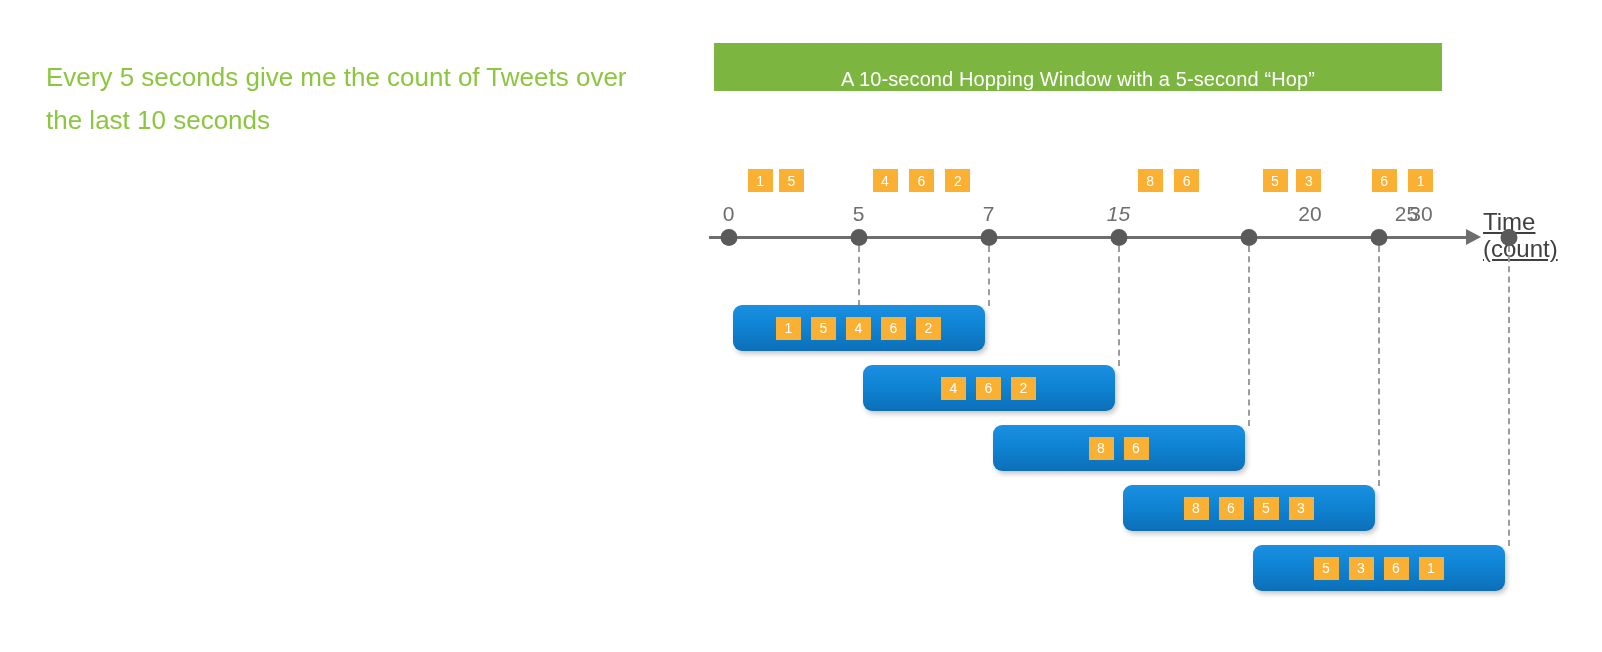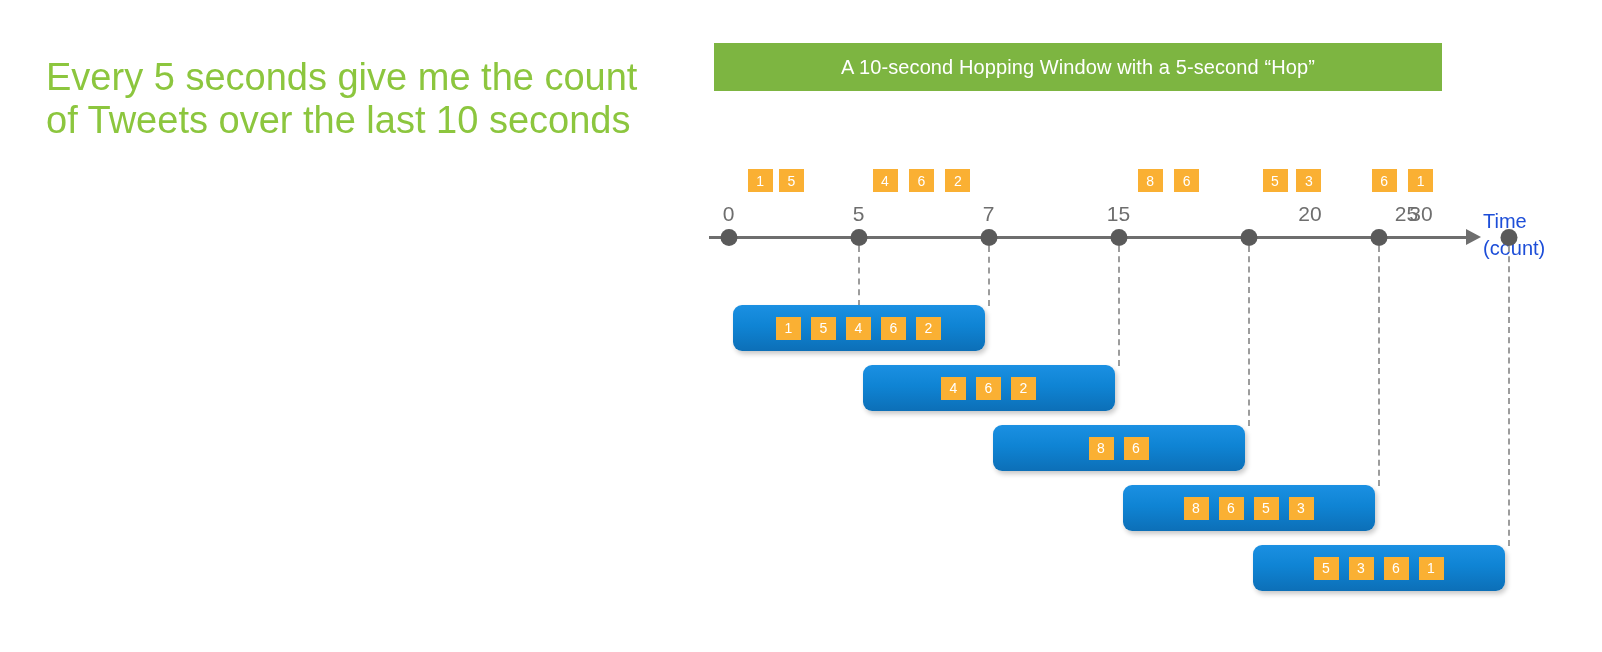--- a/index.html
+++ b/index.html
@@ -15,36 +15,36 @@
     font-family: "Liberation Sans", sans-serif;
   }
 
   
   .headline {
     position: absolute;
     left: 46px;
     top: 56px;
     width: 620px;
     color: #8CC63E;
-    font-size: 38px;
+    font-size: 26px;
     line-height: 43px;
     font-weight: 400;
     letter-spacing: 0px;
   }
 
   
   .banner {
     position: absolute;
     left: 714px;
     top: 43px;
     width: 728px;
     height: 48px;
     background: #7DB541;
     display: flex;
-    align-items: center;
+    align-items: flex-end;
     justify-content: center;
   }
   .banner-text {
     color: #ffffff;
     font-size: 20px;
     font-weight: 400;
     letter-spacing: 0.1px;
     white-space: nowrap;
   }
 
@@ -73,24 +73,25 @@
     width: 0;
     height: 0;
     border-top: 8px solid transparent;
     border-bottom: 8px solid transparent;
     border-left: 15px solid #6E6E6E;
   }
   .axis-label {
     position: absolute;
     left: 1483px;
     top: 208px;
-    color: #1d4ed8;
-    font-size: 20px;
+    color: #404040;
+    font-size: 24px;
     line-height: 27px;
     white-space: nowrap;
+    text-decoration: underline;
   }
 
   .tick-dot {
     position: absolute;
     width: 17px;
     height: 17px;
     border-radius: 50%;
     background: #5A5A5A;
     top: 229px;
     transform: translateX(-50%);
@@ -165,21 +166,21 @@
   </div>
 
   <div id="ticks-layer">
       <div class="tick-dot" style="left: 728.5px;"></div>
       <div class="tick-label" style="left: 728.5px;">0</div>
       <div class="tick-dot" style="left: 858.5px;"></div>
       <div class="tick-label" style="left: 858.5px;">5</div>
       <div class="tick-dot" style="left: 988.5px;"></div>
       <div class="tick-label" style="left: 988.5px;">7</div>
       <div class="tick-dot" style="left: 1118.5px;"></div>
-      <div class="tick-label" style="left: 1118.5px;">15</div>
+      <div class="tick-label" style="left: 1118.5px; font-style: italic;">15</div>
       <div class="tick-dot" style="left: 1248.5px;"></div>
       <div class="tick-label" style="left: 1310px;">20</div>
       <div class="tick-dot" style="left: 1378.5px;"></div>
       <div class="tick-label" style="left: 1378.5px; margin-left: 28px;">25</div>
       <div class="tick-dot" style="left: 1508.5px;"></div>
       <div class="tick-label" style="left: 1421px;">30</div>
     </div>
   <div id="drops-layer">
       <div class="drop-line" style="left: 858.5px; height: 60px;"></div>
       <div class="drop-line" style="left: 988.5px; height: 60px;"></div>

